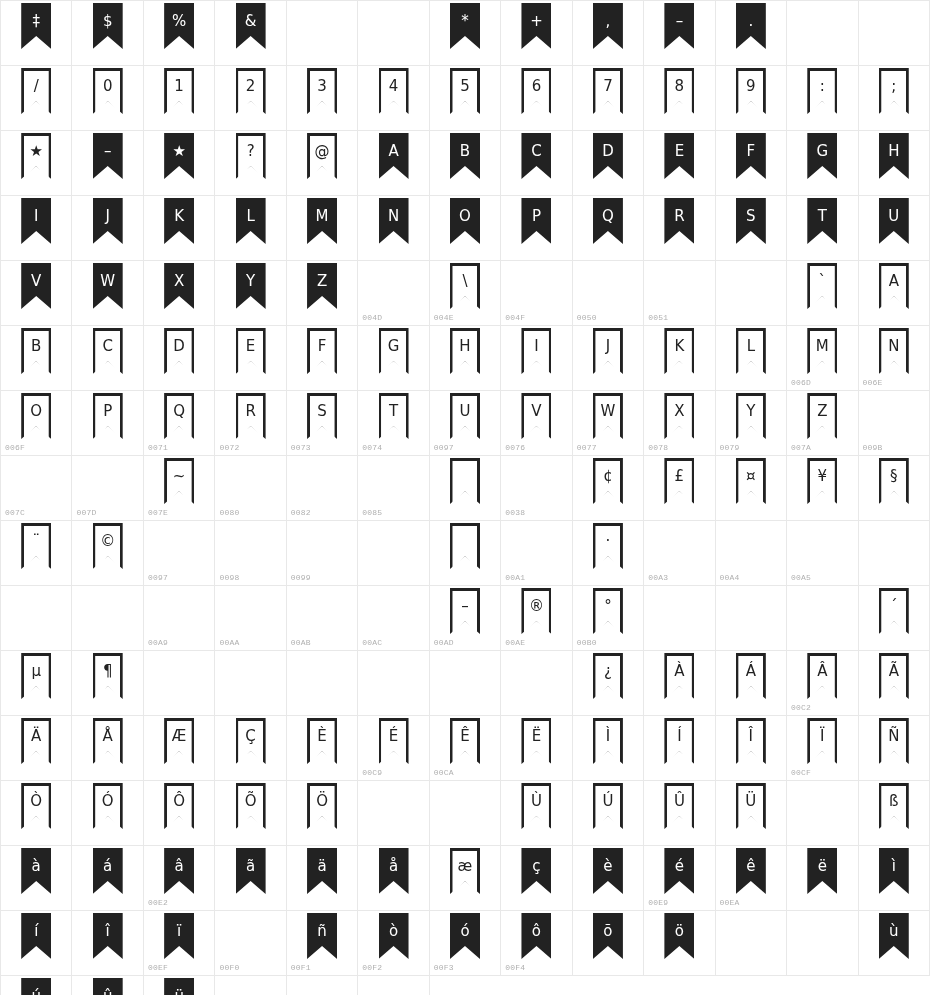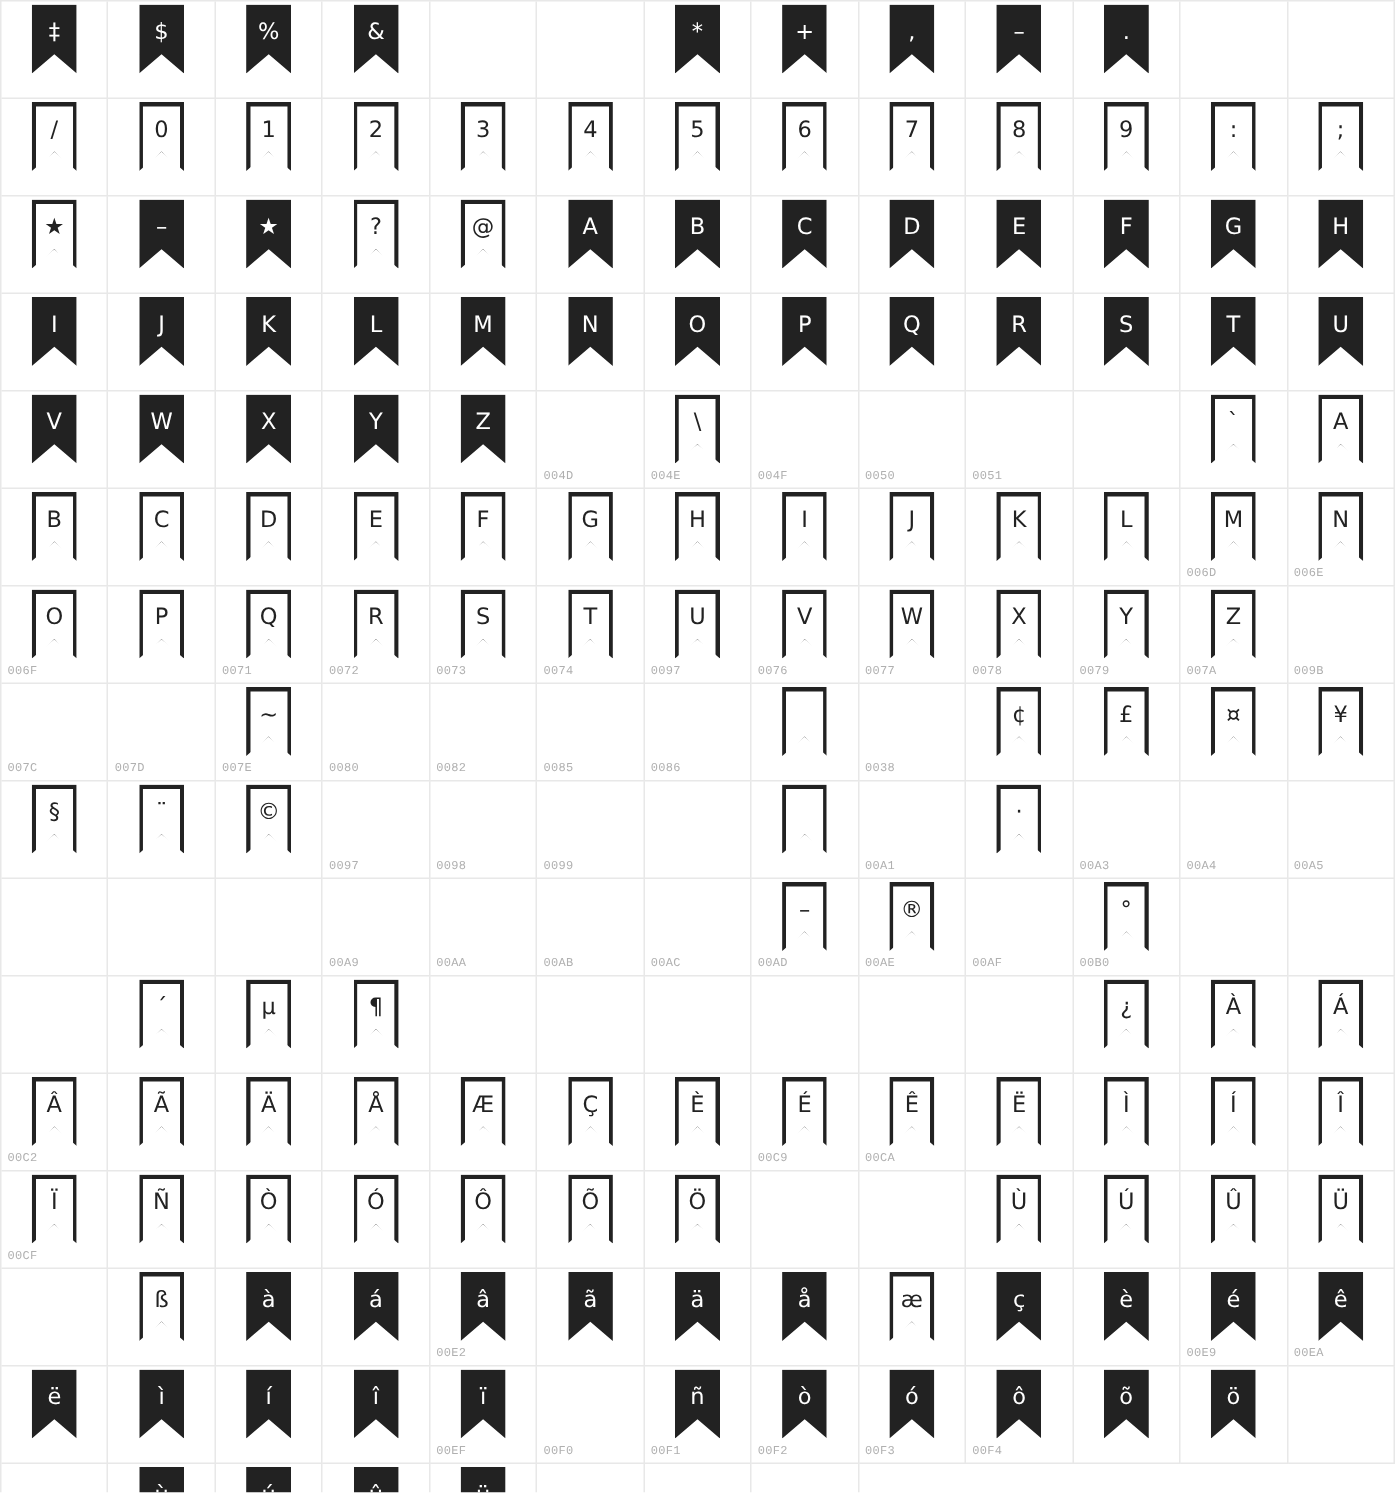--- a/index.html
+++ b/index.html
@@ -839,23 +839,20 @@
       <div class="cell">
         <span class="code">0080</span>
       </div>
       <div class="cell">
         <span class="code">0082</span>
       </div>
       <div class="cell">
         <span class="code">0085</span>
       </div>
       <div class="cell">
-        <span class="code">0086</span>
-      </div>
-      <div class="cell">
         <div class="glyphwrap">
           <div class="banner">
             <div class="shape"></div>
             <div class="inner"></div>
             <span class="ch"></span>
           </div>
         </div>
       </div>
       <div class="cell">
         <span class="code">0038</span>
@@ -990,23 +987,20 @@
       </div>
       <div class="cell">
         <div class="glyphwrap">
           <div class="banner">
             <div class="shape"></div>
             <div class="inner"></div>
             <span class="ch">®</span>
           </div>
         </div>
         <span class="code">00AE</span>
-      </div>
-      <div class="cell">
-        <span class="code">00AF</span>
       </div>
       <div class="cell">
         <div class="glyphwrap">
           <div class="banner">
             <div class="shape"></div>
             <div class="inner"></div>
             <span class="ch">°</span>
           </div>
         </div>
         <span class="code">00B0</span>

